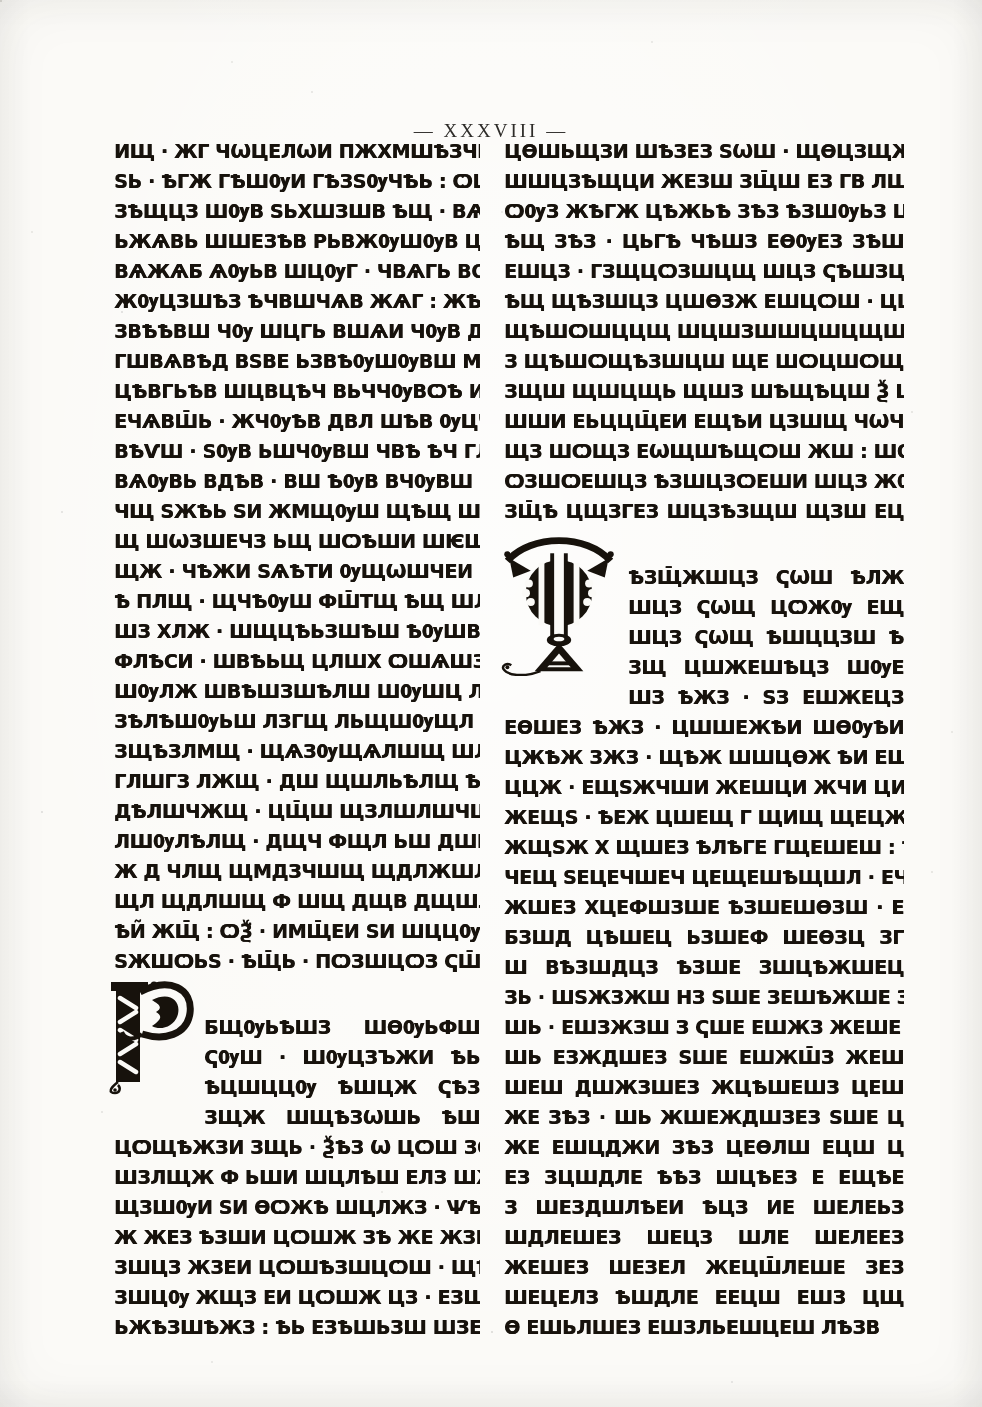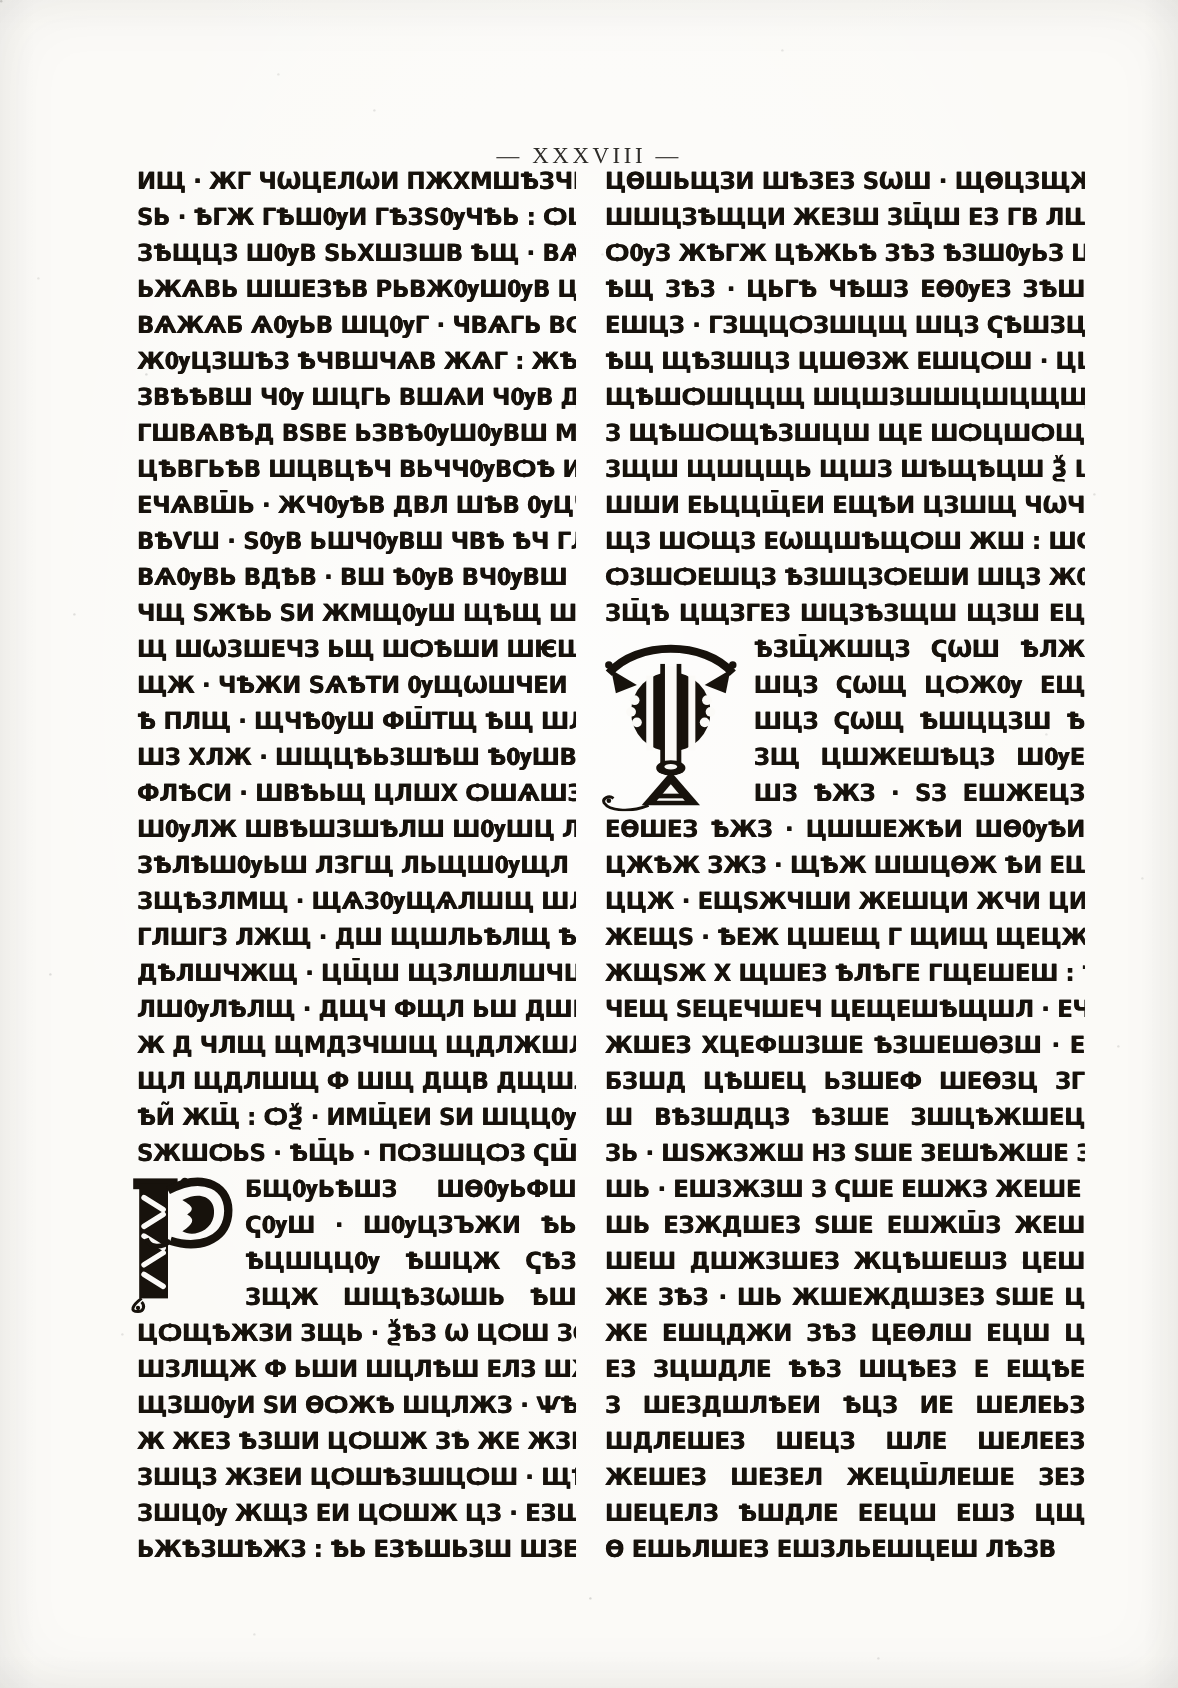--- a/index.html
+++ b/index.html
@@ -56,21 +56,21 @@
     text-align:justify;text-align-last:justify;
     text-shadow:0.4px 0 0 currentColor;
     transform:scaleY(1.04);
   }
   .rubric .line{text-align:center;text-align-last:center;}
   .rag .line:last-child{text-align-last:left;}
   .with-initial{display:flex;align-items:flex-start;}
   .initial-svg{flex:0 0 auto;display:block;}
   .initial-left-box{margin:0 8px 0 -6px;}
   .initial-right-box{margin:0 10px 0 -4px;}
-  .indent{flex:1 1 auto;min-width:0;}
+  .indent{flex:1 1 auto;min-width:0;margin-top:36px;}
   .watermark{
     position:absolute;top:1336px;left:0;width:100%;
     text-align:center;
     font-family:"DejaVu Sans",sans-serif;
     font-size:31px;font-weight:700;letter-spacing:1px;
     color:#454442;
     text-shadow:0.5px 0.5px 0 rgba(69,68,66,0.4);
   }
 </style>
 </head>

